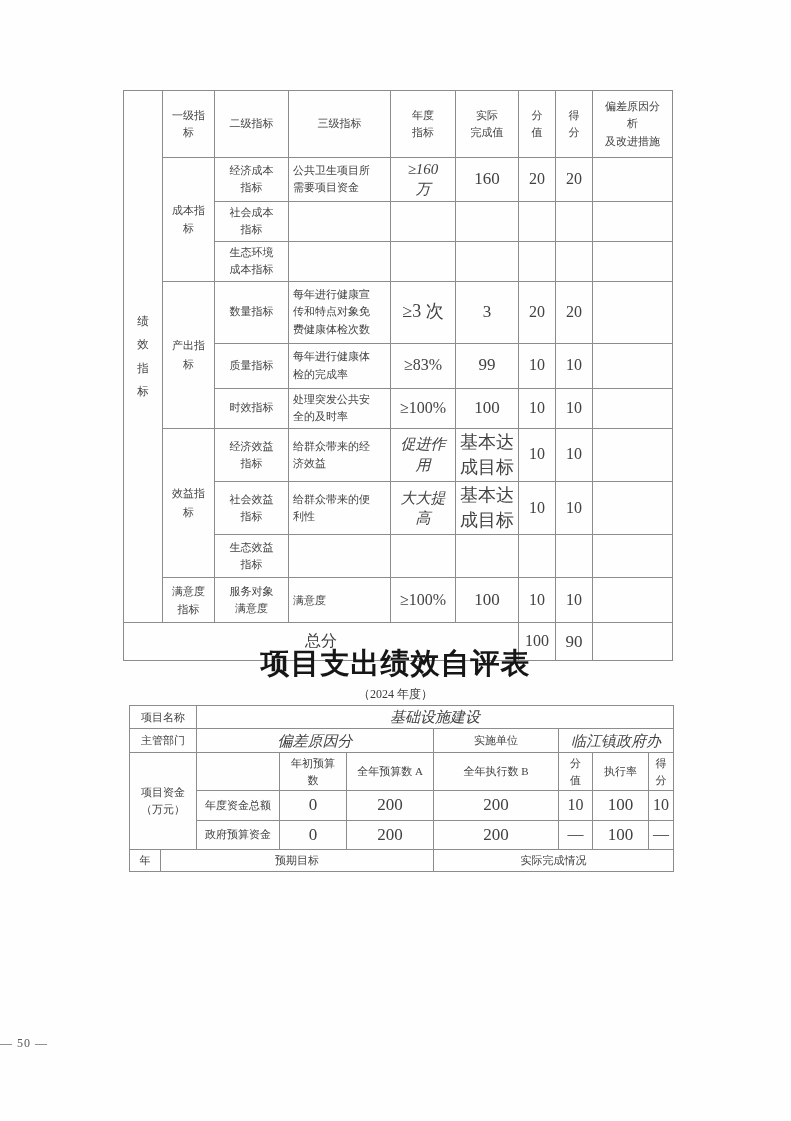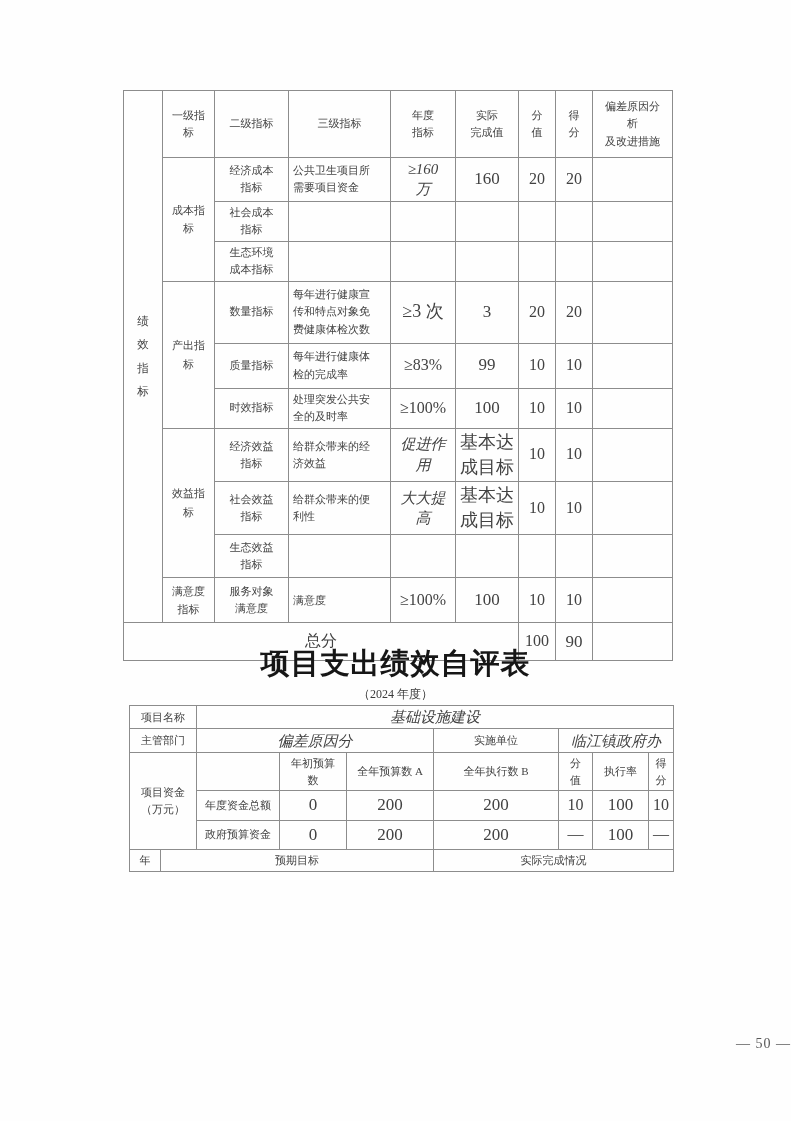--- a/index.html
+++ b/index.html
@@ -36,21 +36,21 @@
     font-size:29px;font-weight:bold;color:#161616;
     letter-spacing:1px;
     font-family:Liberation Mono, monospace;
   }
   .doc-sub{
     position:absolute;top:686px;left:0;width:100%;
     text-align:center;font-size:12px;color:#3a3a3a;
   }
   .page-num{
     position:absolute;top:1036px;left:0;width:100%;
-    text-align:right;font-size:14px;color:#585858;
+    text-align:left;font-size:12px;color:#585858;
     letter-spacing:1px;
   }
 </style>
 </head>
 <body>
 
 <div class="sheet">
 
   <table id="t1">
     <colgroup>

